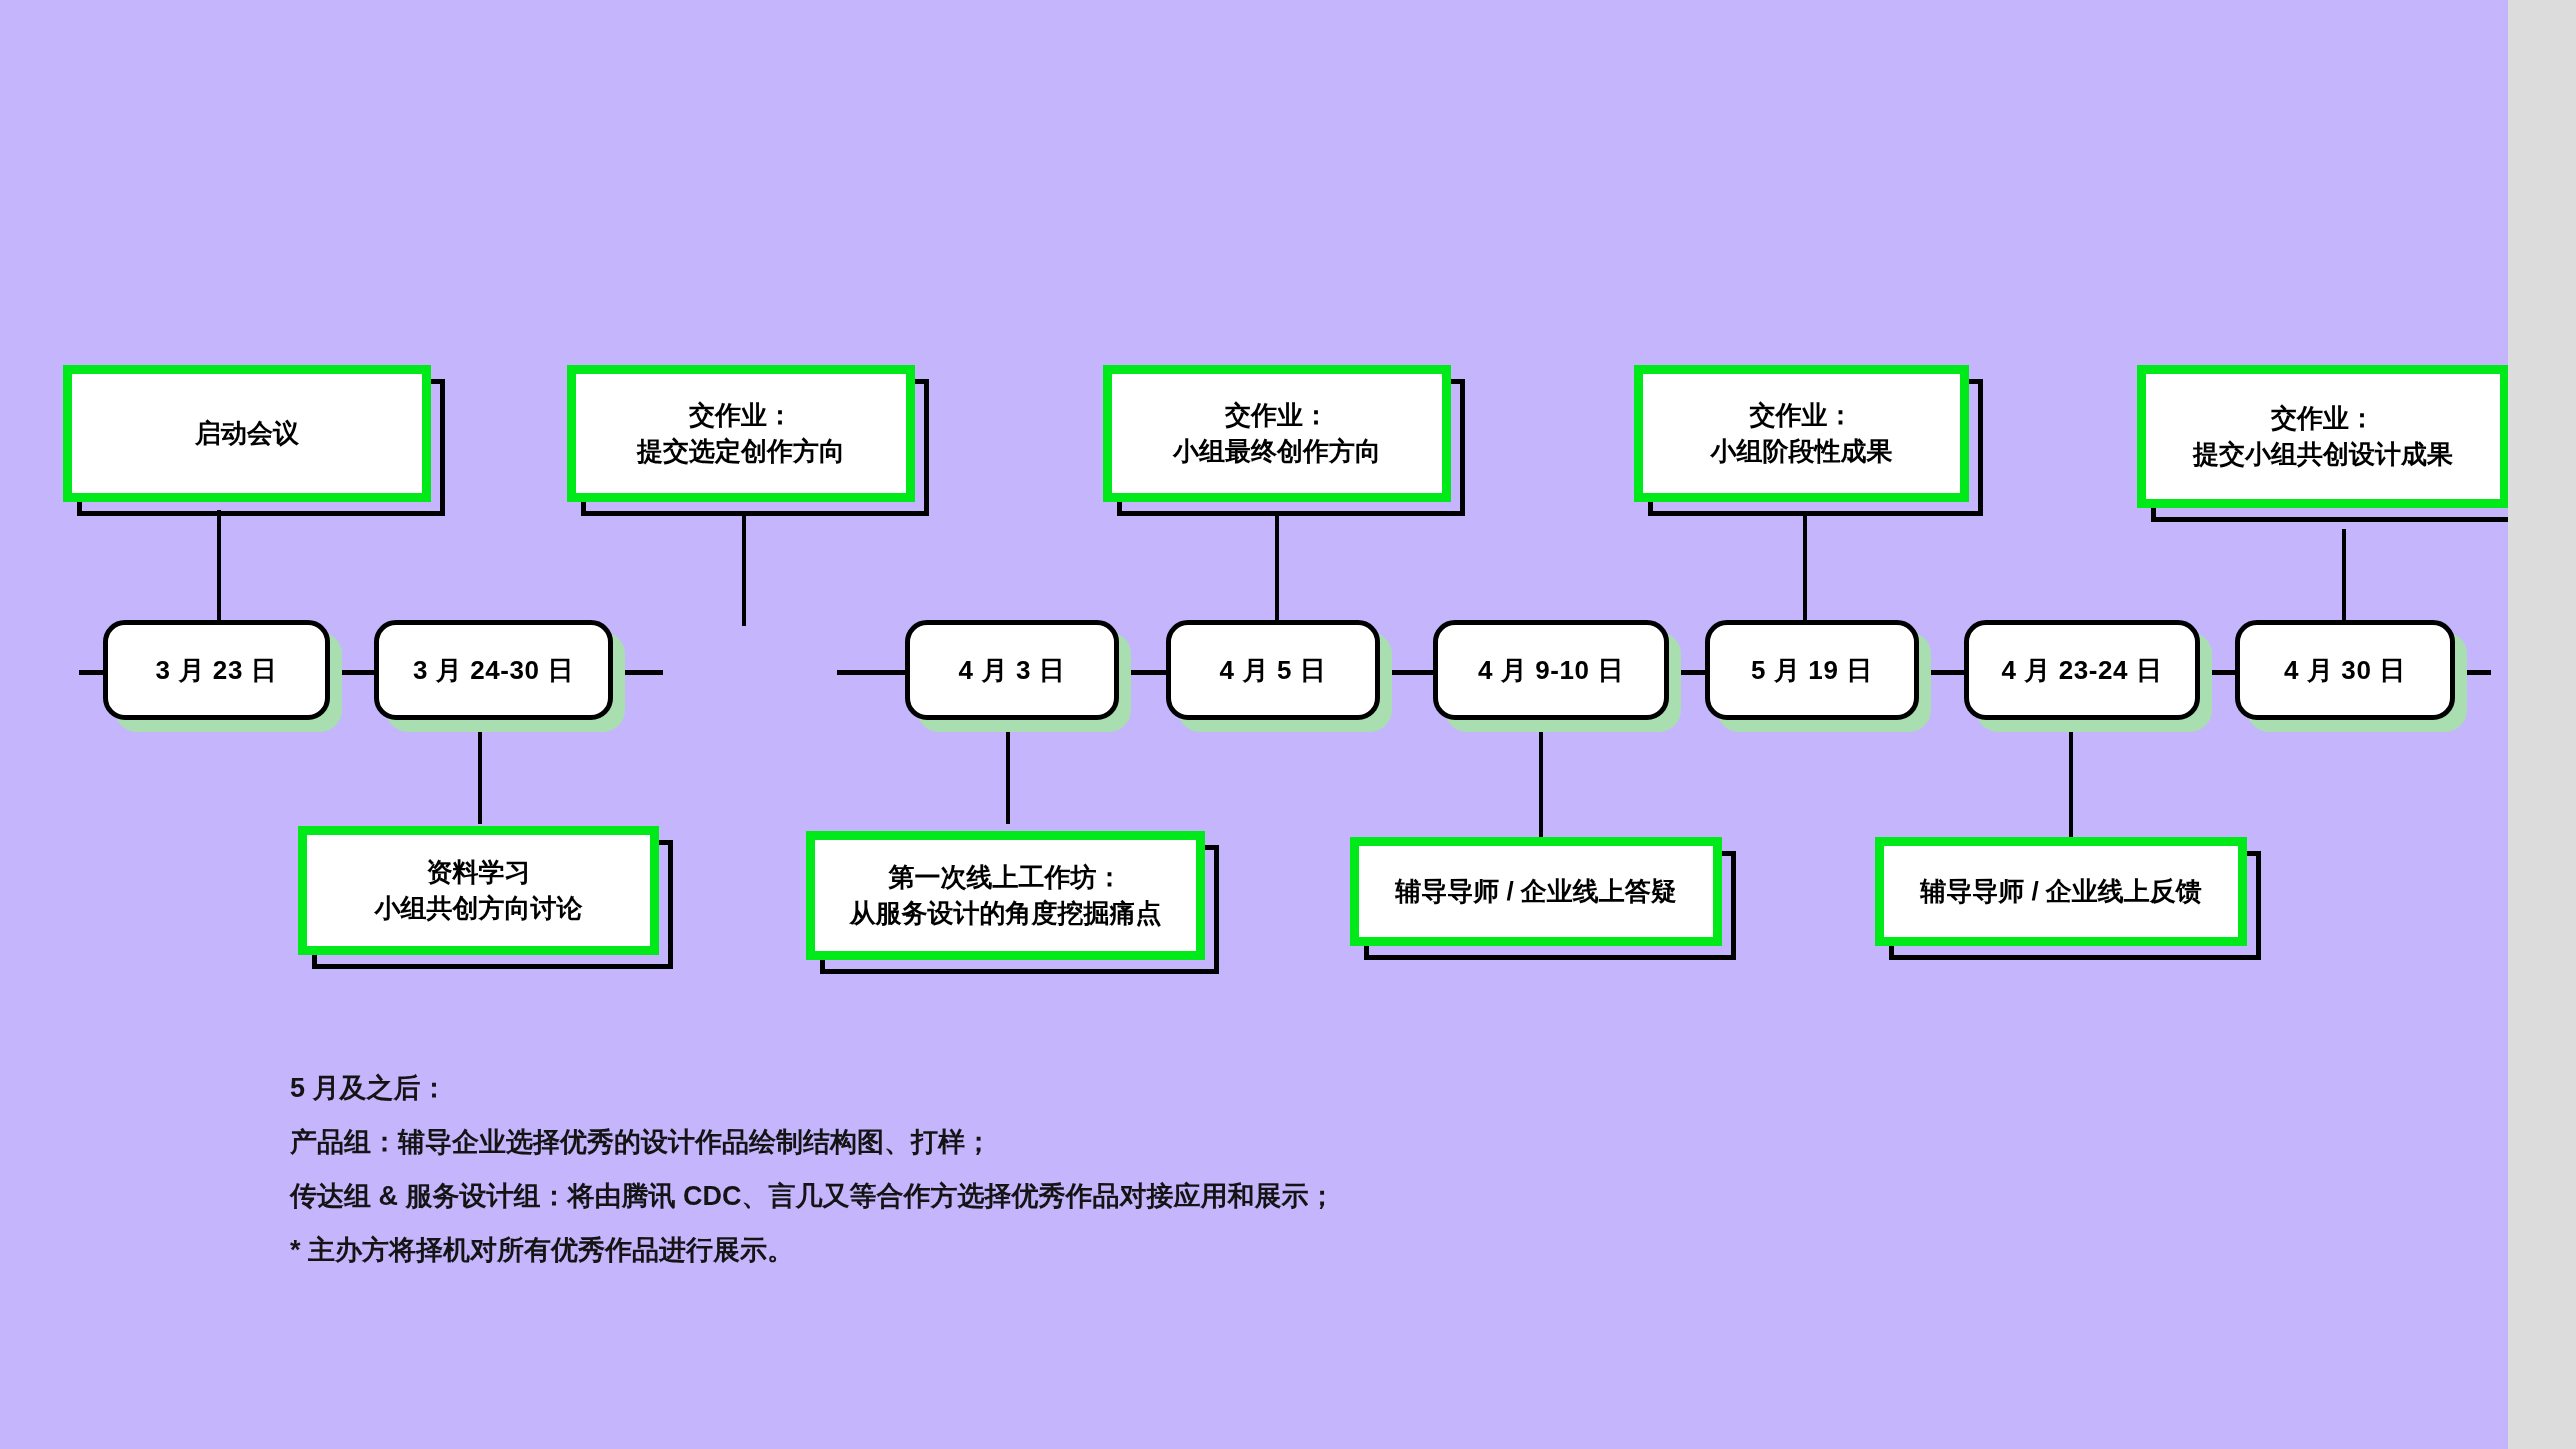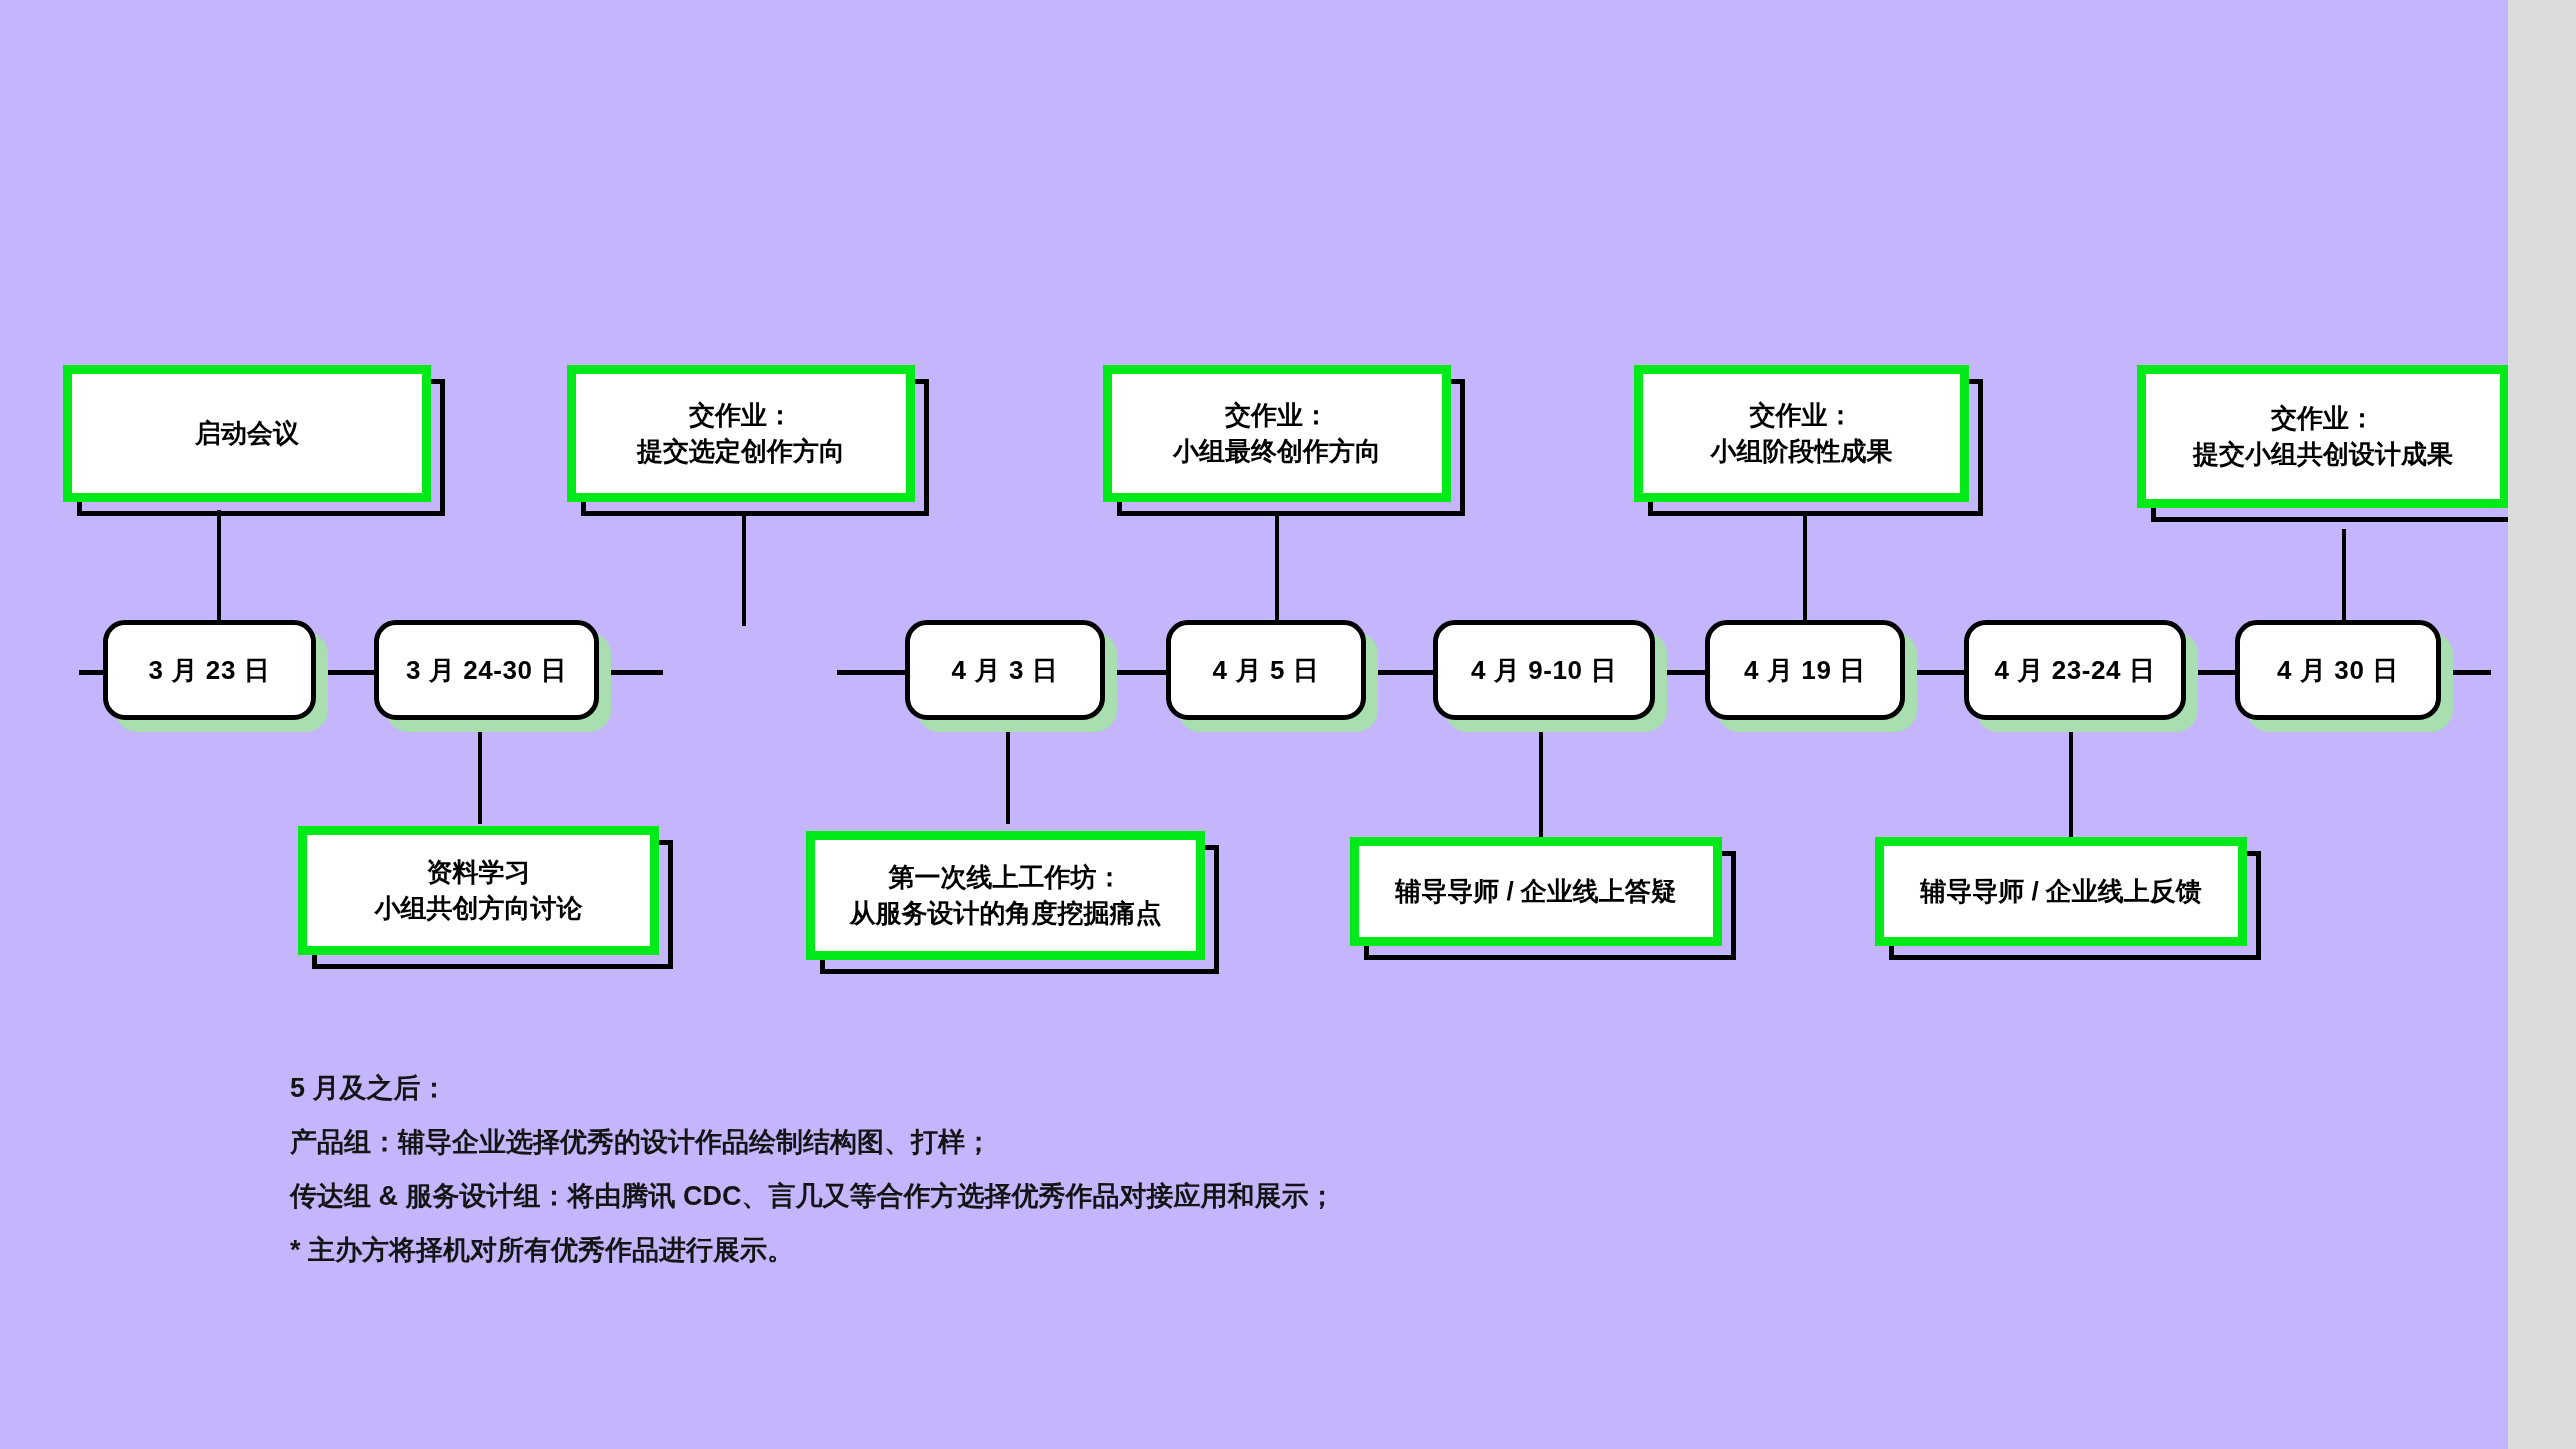--- a/index.html
+++ b/index.html
@@ -17,21 +17,21 @@
   }
 
   
   .spine {
     position: absolute;
     background: #000000;
     height: 5.2px;
   }
 
   
-  .pill-wrap { position: absolute; }
+  .pill-wrap { position: absolute; padding-left: 14px; }
   .pill-shadow {
     position: absolute;
     left: 11.6px;
     top: 11.6px;
     width: 100%;
     height: 100%;
     background: #a9dfb0;
     border-radius: 22px;
     box-sizing: border-box;
   }
@@ -212,21 +212,21 @@
   <div class="pill-wrap" style="left:1433px; top:620px; width:222px; height:100px;">
     <div class="pill-shadow"></div>
     <div class="pill">
       <span class="pill-label">4 月 9-10 日</span>
     </div>
   </div>
 
   <div class="pill-wrap" style="left:1705px; top:620px; width:200px; height:100px;">
     <div class="pill-shadow"></div>
     <div class="pill">
-      <span class="pill-label">4 月 19 日</span>
+      <span class="pill-label">5 月 19 日</span>
     </div>
   </div>
 
   <div class="pill-wrap" style="left:1964px; top:620px; width:222px; height:100px;">
     <div class="pill-shadow"></div>
     <div class="pill">
       <span class="pill-label">4 月 23-24 日</span>
     </div>
   </div>
 

